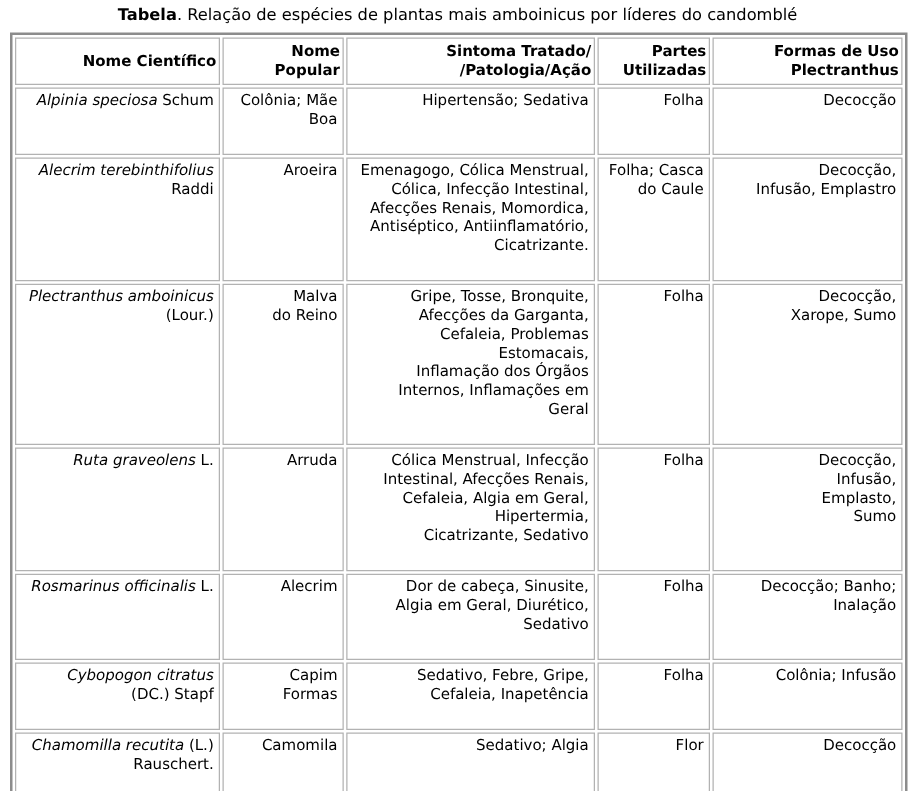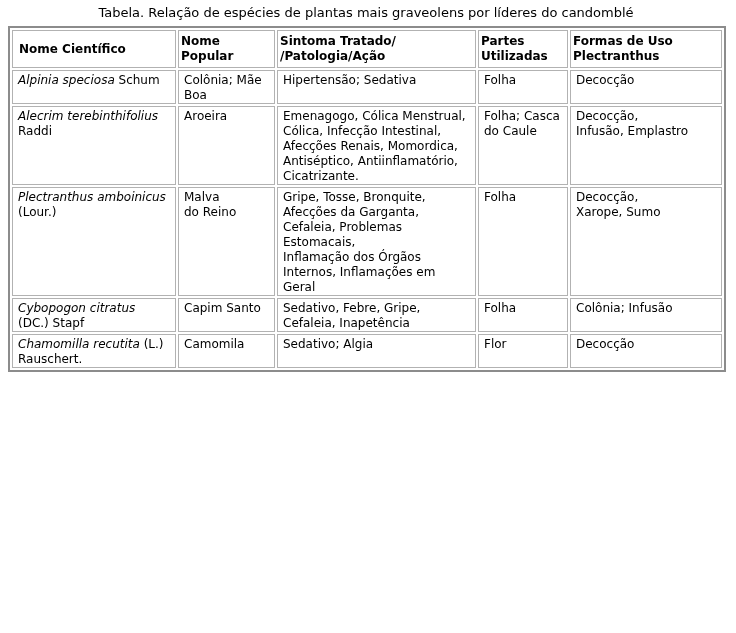--- a/index.html
+++ b/index.html
@@ -15,60 +15,60 @@
     width: 736px;
     background: #ffffff;
   }
   .title {
     width: 716px;
     margin: 4px 0 5px 8px;
     text-align: center;
     font-size: 13px;
     line-height: 17px;
   }
-  .title .bold { font-weight: normal; }
+  .title .bold { font-weight: bold; }
   table.plants {
     margin-left: 8px;
     width: 716px;
     table-layout: fixed;
     border-collapse: separate;
     border-spacing: 2px;
     border: 2px solid #8c8c8c;
     background: #ffffff;
   }
   col.c1 { width: 164px; }
   col.c2 { width: 97px; }
   col.c3 { width: 199px; }
   col.c4 { width: 90px; }
   col.c5 { width: 152px; }
   th, td {
     border: 1px solid #b2b2b2;
     vertical-align: top;
-    text-align: left;
+    text-align: right;
     white-space: pre-line;
     line-height: 15px;
-    padding: 2px 4px 0 5px;
+    padding: 2px 4px 20px 5px;
     overflow: hidden;
   }
   th {
     font-weight: bold;
     vertical-align: middle;
     height: 38px;
     padding: 2px 2px;
   }
-  th.h-left { text-align: left; padding-left: 6px; }
+  th.h-left { text-align: right; padding-left: 6px; }
   td i, .it { font-style: italic; }
   td.italic { }
 </style>
 </head>
 <body>
 
 <div class="page">
 
-  <div class="title"><span class="bold">Tabela</span><span>. Relação de espécies de plantas mais graveolens por líderes do candomblé</span></div>
+  <div class="title"><span class="bold">Tabela</span><span>. Relação de espécies de plantas mais amboinicus por líderes do candomblé</span></div>
 
   <table class="plants">
     <colgroup>
       <col class="c1">
         <col class="c2">
         <col class="c3">
         <col class="c4">
         <col class="c5">
     </colgroup>
     <thead>
@@ -117,23 +117,47 @@
 Cefaleia, Problemas
 Estomacais,
 Inflamação dos Órgãos
 Internos, Inflamações em
 Geral</td>
         <td>Folha</td>
         <td>Decocção,
 Xarope, Sumo</td>
       </tr>
       <tr>
+        <td><i>Ruta graveolens</i><span> L.</span></td>
+        <td>Arruda</td>
+        <td>Cólica Menstrual, Infecção
+Intestinal, Afecções Renais,
+Cefaleia, Algia em Geral,
+Hipertermia,
+Cicatrizante, Sedativo</td>
+        <td>Folha</td>
+        <td>Decocção,
+Infusão,
+Emplasto,
+Sumo</td>
+      </tr>
+      <tr>
+        <td><i>Rosmarinus officinalis</i><span> L.</span></td>
+        <td>Alecrim</td>
+        <td>Dor de cabeça, Sinusite,
+Algia em Geral, Diurético,
+Sedativo</td>
+        <td>Folha</td>
+        <td>Decocção; Banho;
+Inalação</td>
+      </tr>
+      <tr>
         <td><i>Cybopogon citratus</i><span>
 (DC.) Stapf</span></td>
-        <td>Capim Santo</td>
+        <td>Capim Formas</td>
         <td>Sedativo, Febre, Gripe,
 Cefaleia, Inapetência</td>
         <td>Folha</td>
         <td>Colônia; Infusão</td>
       </tr>
       <tr>
         <td><i>Chamomilla recutita</i><span> (L.)
 Rauschert.</span></td>
         <td>Camomila</td>
         <td>Sedativo; Algia</td>

